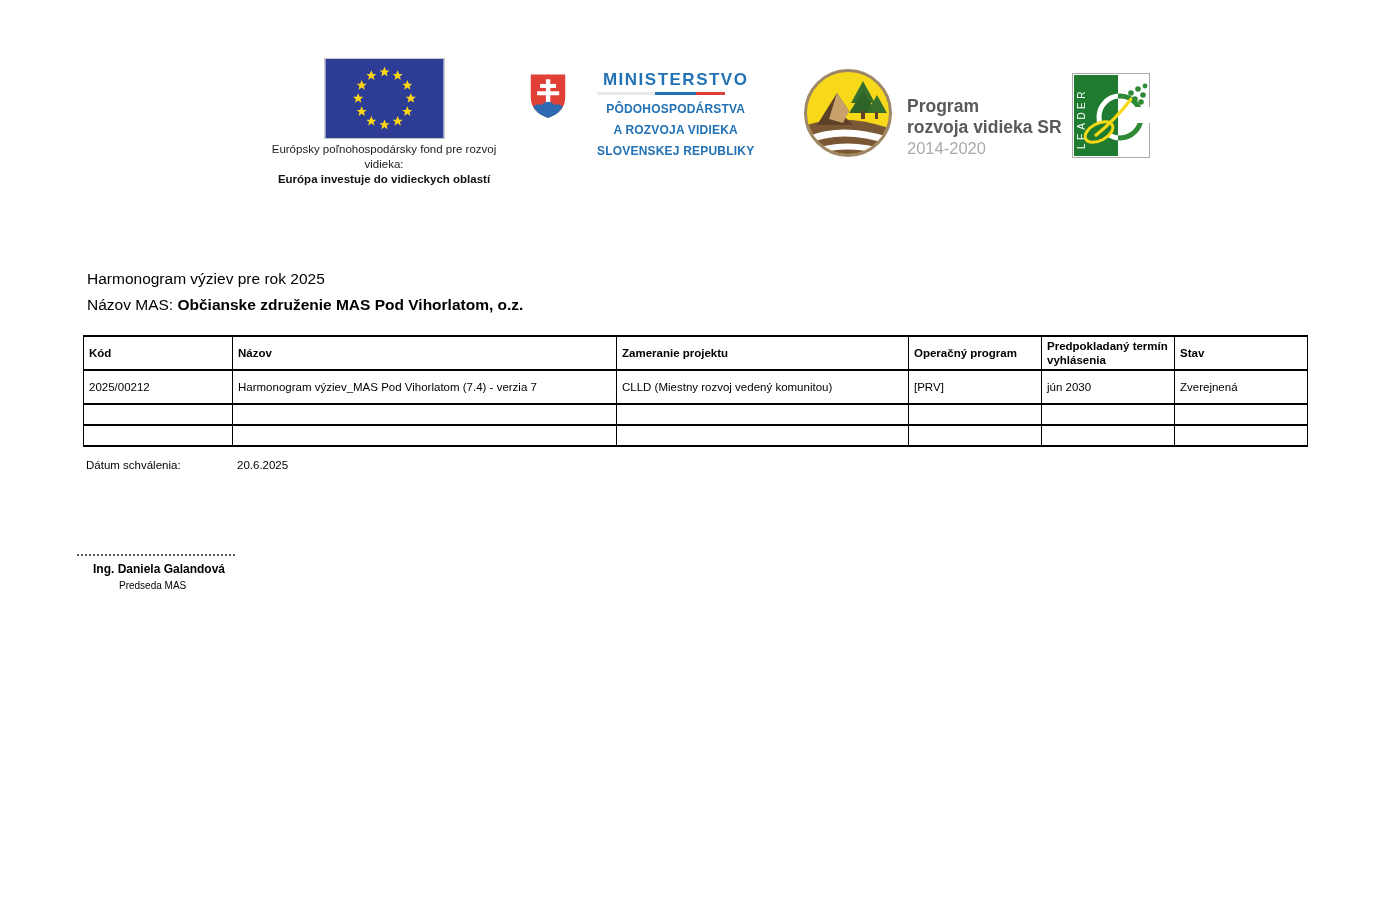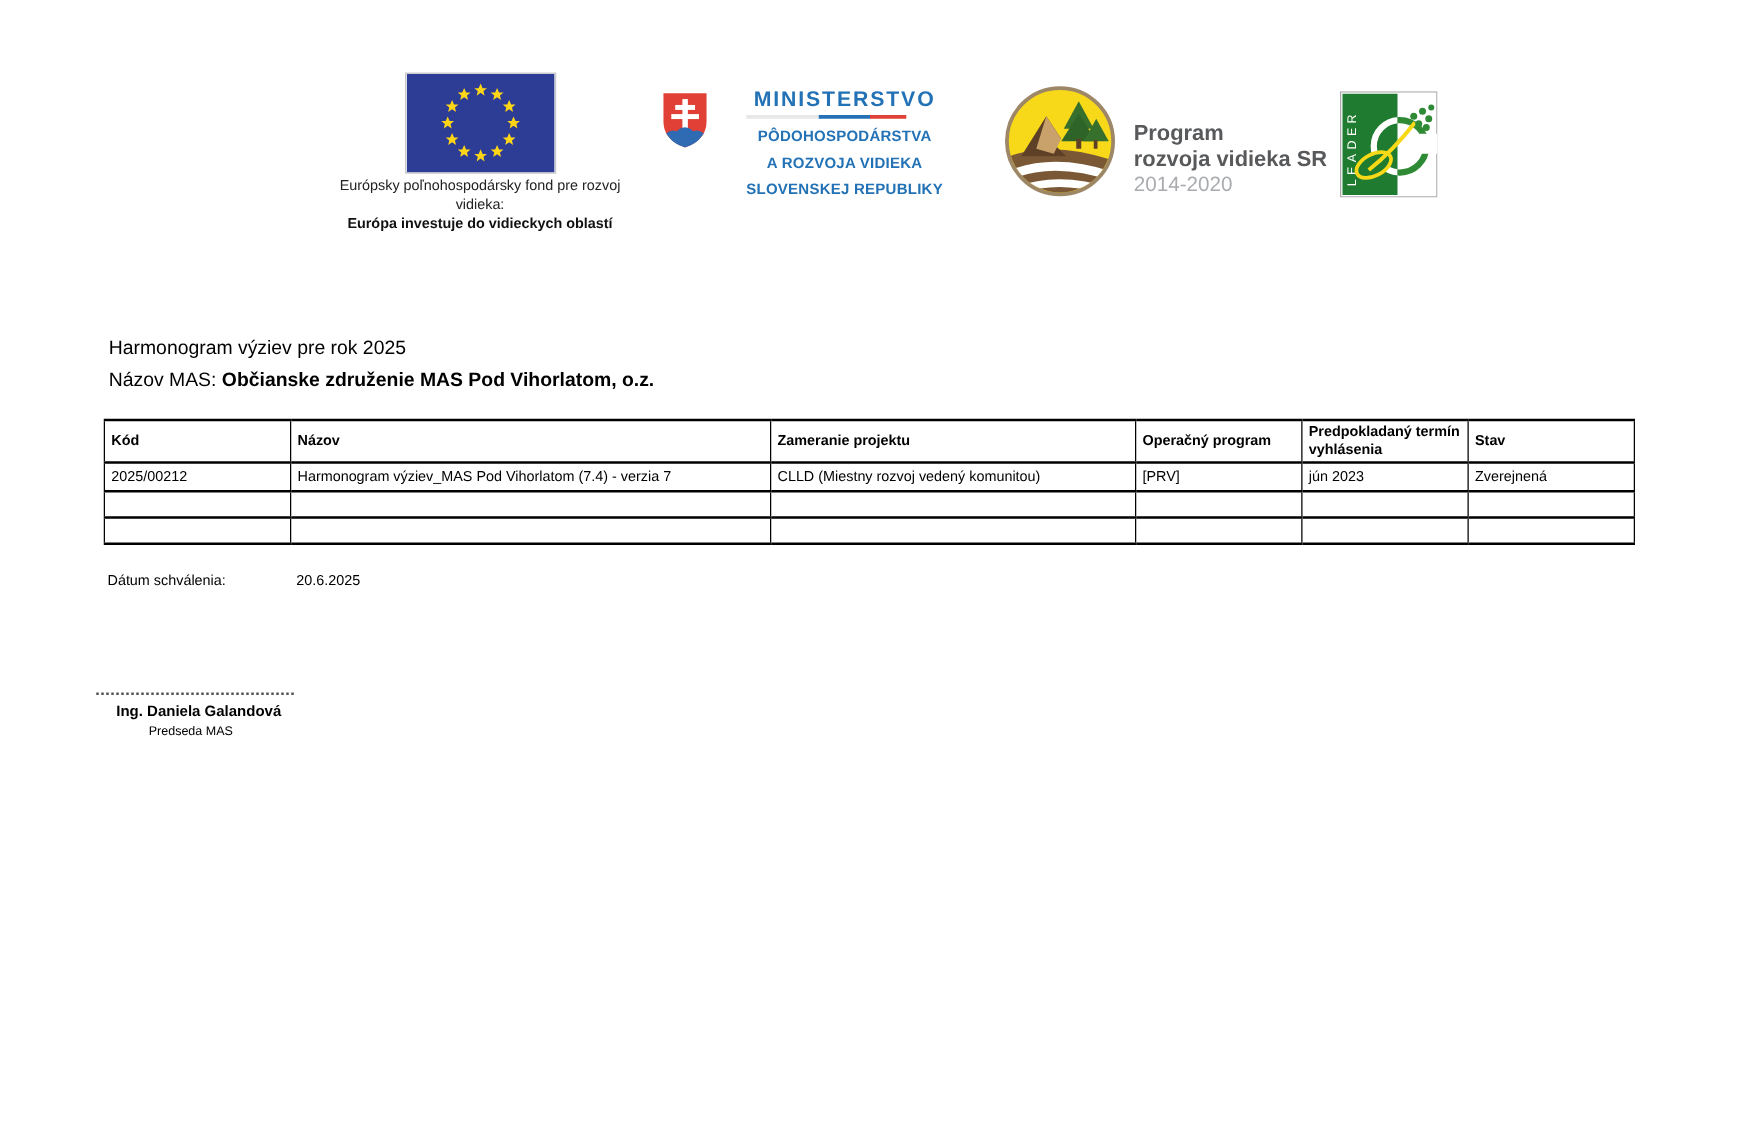--- a/index.html
+++ b/index.html
@@ -36,21 +36,21 @@
   .doc-mas b { font-weight:bold;text-align:right; }
 
   
   .tbl { position:absolute; left:83px; top:335px; width:1224px; border-collapse:collapse; table-layout:fixed; }
   .tbl th, .tbl td {
     border:1px solid #000; border-top-width:2px; border-bottom-width:2px;
     font-size:11.5px; color:#000; text-align:left; vertical-align:middle;
     padding:2px 5px; overflow:hidden; white-space:normal;
   }
   .tbl th { font-weight:bold; height:33px; line-height:14px; }
-  .tbl td { height:23px; }
+  .tbl td { height:34px; }
   .tbl tr.empty td { height:21px; }
 
   
   .approval { position:absolute; left:86px; top:459px; font-size:11.5px; color:#000; }
   .approval .val { position:absolute; left:151px; top:0; white-space:nowrap; }
   .sig-line { position:absolute; left:77px; top:546px; width:158px; height:10px; border-bottom:2px dotted #555; }
   .sig-name { position:absolute; left:93px; top:562px; font-size:12px; font-weight:bold; color:#000; }
   .sig-role { position:absolute; left:119px; top:580px; font-size:10px; color:#000; }
 </style>
 </head>
@@ -194,21 +194,21 @@
         <th>Predpokladaný termín vyhlásenia</th>
         <th>Stav</th>
       </tr>
     </thead>
     <tbody>
       <tr>
         <td>2025/00212</td>
         <td>Harmonogram výziev_MAS Pod Vihorlatom (7.4) - verzia 7</td>
         <td>CLLD (Miestny rozvoj vedený komunitou)</td>
         <td>[PRV]</td>
-        <td>jún 2023</td>
+        <td>jún 2030</td>
         <td>Zverejnená</td>
       </tr>
       <tr class="empty">
         <td></td>
         <td></td>
         <td></td>
         <td></td>
         <td></td>
         <td></td>
       </tr>

